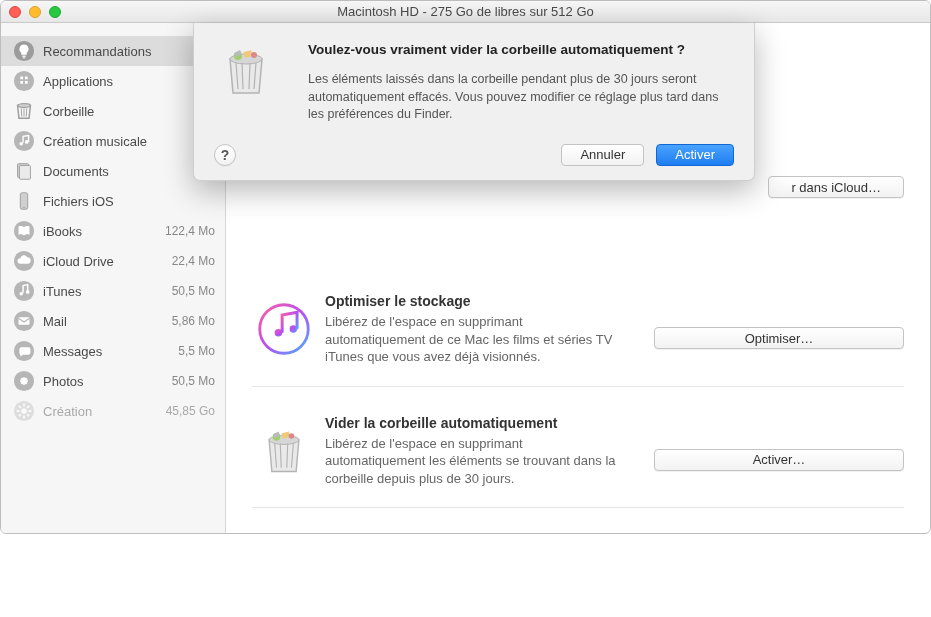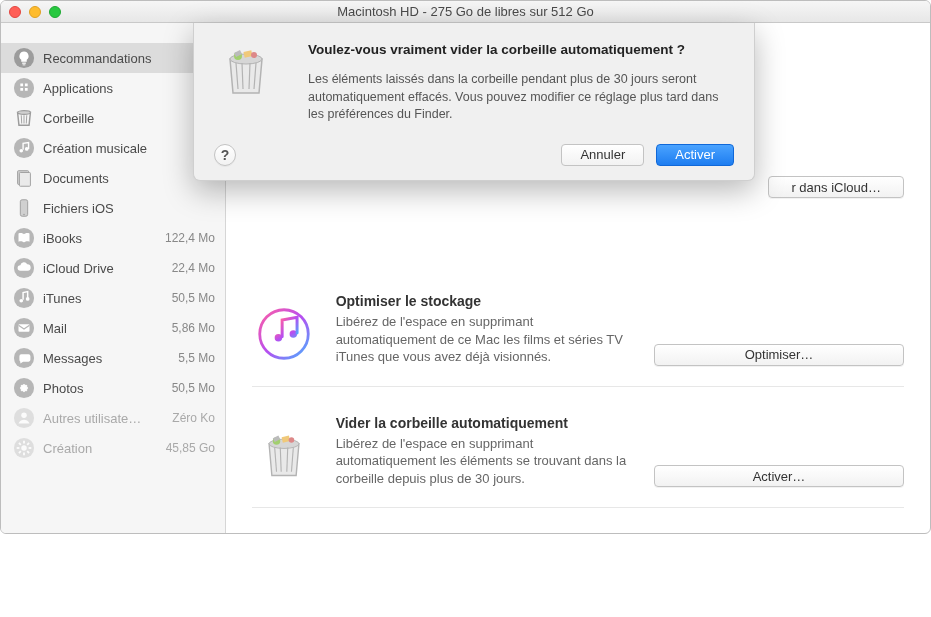--- a/index.html
+++ b/index.html
@@ -12,33 +12,33 @@
   .dot { width: 12px; height: 12px; border-radius: 50%; }
   .dot.red { background: #ff5f57; border: 0.5px solid #e24640; }
   .dot.yellow { background: #febc2e; border: 0.5px solid #dfa023; }
   .dot.green { background: #28c840; border: 0.5px solid #1fa833; }
   .title-text { flex: 1; text-align: center; font-size: 13px; color: #4a4a4a; }
 
   
   .body { display: flex; height: calc(617px - 22px); position: relative; }
 
   
-  .sidebar { width: 225px; background: #f6f6f6; border-right: 1px solid #d6d6d6; padding-top: 20px; }
+  .sidebar { width: 225px; background: #f6f6f6; border-right: 1px solid #d6d6d6; padding-top: 13px; }
   .side-item { display: flex; align-items: center; height: 30px; padding: 0 10px 0 12px; gap: 8px; color: #4a4a4a; }
   .side-item.selected { background: #dcdcdc; }
   .side-icon { width: 22px; height: 22px; display: flex; align-items: center; justify-content: center; }
   .side-icon svg { width: 22px; height: 22px; }
   .side-label { flex: 1; font-size: 13px; white-space: nowrap; overflow: hidden; text-overflow: ellipsis; }
   .side-size { font-size: 12px; color: #888; }
   .side-item.muted .side-label, .side-item.muted .side-size { color: #a9a9a9; }
   .side-item.muted svg { opacity: 0.6; }
 
   
   .content { flex: 1; padding: 12px 26px; overflow: hidden; position: relative; }
-  .rec { display: flex; align-items: flex-end; gap: 20px; padding: 28px 0 20px; border-bottom: 1px solid #e7e7e7; }
+  .rec { display: flex; align-items: center; gap: 9px; padding: 28px 0 20px; border-bottom: 1px solid #e7e7e7; }
   .rec:first-child { padding-top: 30px; }
   .rec-icon { width: 64px; height: 64px; display: flex; align-items: center; justify-content: center; }
   .rec-icon svg { width: 56px; height: 56px; }
   .rec-text { width: 300px; }
   .rec-title { font-weight: 700; font-size: 14px; color: #333; margin-bottom: 4px; }
   .rec-desc { font-size: 13px; color: #666; line-height: 1.35; }
   .rec-action { margin-left: auto; margin-top: 18px; }
   .mac-btn { min-width: 160px; height: 22px; padding: 0 22px; border-radius: 4px; border: 1px solid #c3c3c3; background: linear-gradient(#ffffff, #f2f2f2); font-size: 13px; color: #333; display: inline-flex; align-items: center; justify-content: center; box-shadow: 0 1px 0 rgba(0,0,0,0.05); }
   .sheet { position: absolute; left: 192px; top: 22px; width: 562px; background: #f0f0f0; border: 1px solid #cfcfcf; border-top: none; border-radius: 0 0 7px 7px; box-shadow: 0 10px 30px rgba(0,0,0,0.28); padding: 18px 20px 14px 20px; }
   .sheet-body { display: flex; gap: 30px; }
@@ -202,31 +202,20 @@
               </g>
             </svg>
         </span>
         <span class="side-label">Photos</span>
         <span class="side-size">50,5 Mo</span>
       </div>
       <div class="side-item muted">
         <span class="side-icon">
           <svg viewBox="0 0 24 24">
               <circle cx="12" cy="12" r="11" fill="#cfcfcf"></circle>
-              <circle cx="12" cy="9" r="3" fill="#fff"></circle>
-              <path d="M6 18c1-3 4-4 6-4s5 1 6 4z" fill="#fff"></path>
-            </svg>
-        </span>
-        <span class="side-label">Autres utilisate…</span>
-        <span class="side-size">Zéro Ko</span>
-      </div>
-      <div class="side-item muted">
-        <span class="side-icon">
-          <svg viewBox="0 0 24 24">
-              <circle cx="12" cy="12" r="11" fill="#cfcfcf"></circle>
               <circle cx="12" cy="12" r="3" fill="#fff"></circle>
               <g stroke="#fff" stroke-width="2">
                 <line x1="12" y1="4" x2="12" y2="7"></line>
                 <line x1="12" y1="17" x2="12" y2="20"></line>
                 <line x1="4" y1="12" x2="7" y2="12"></line>
                 <line x1="17" y1="12" x2="20" y2="12"></line>
                 <line x1="6.5" y1="6.5" x2="8.5" y2="8.5"></line>
                 <line x1="15.5" y1="15.5" x2="17.5" y2="17.5"></line>
                 <line x1="6.5" y1="17.5" x2="8.5" y2="15.5"></line>
                 <line x1="15.5" y1="8.5" x2="17.5" y2="6.5"></line>

